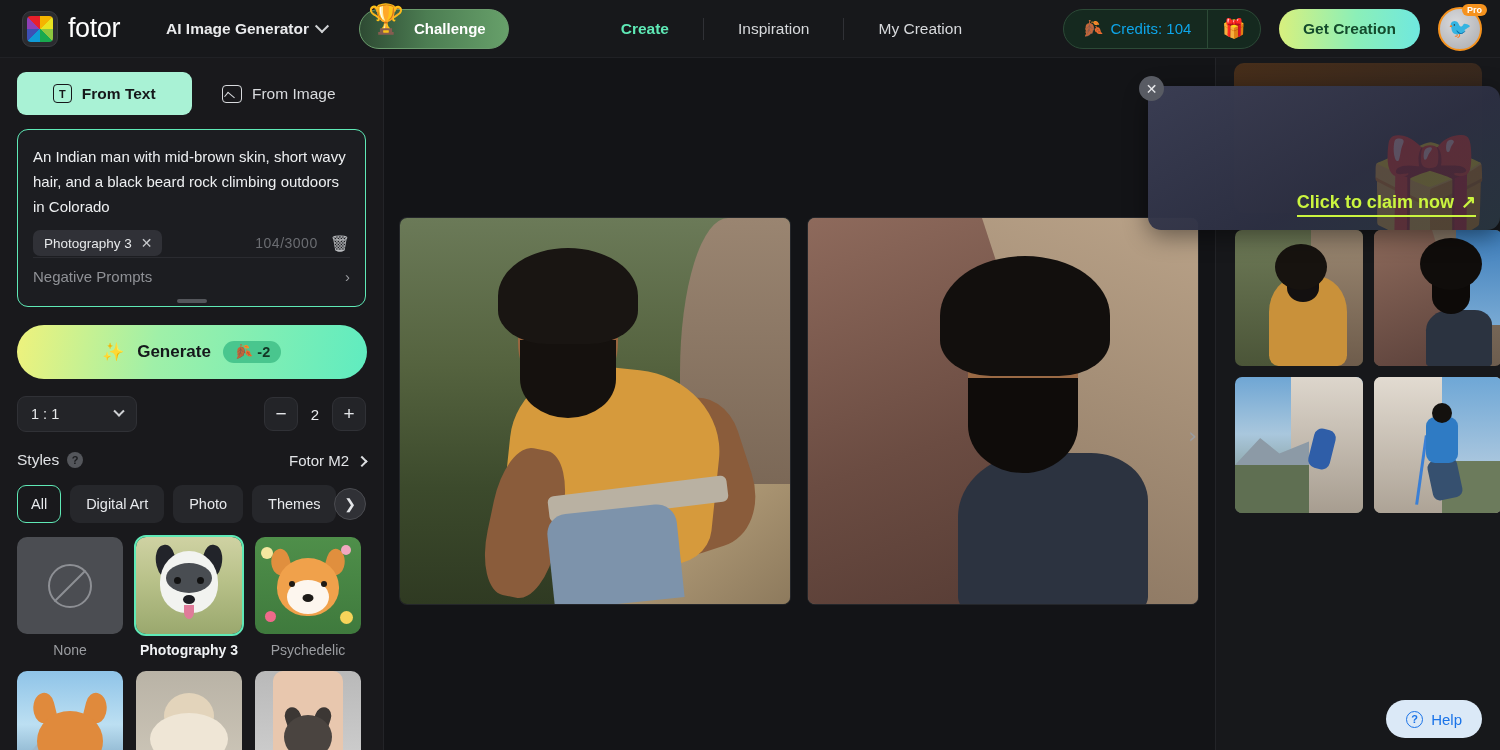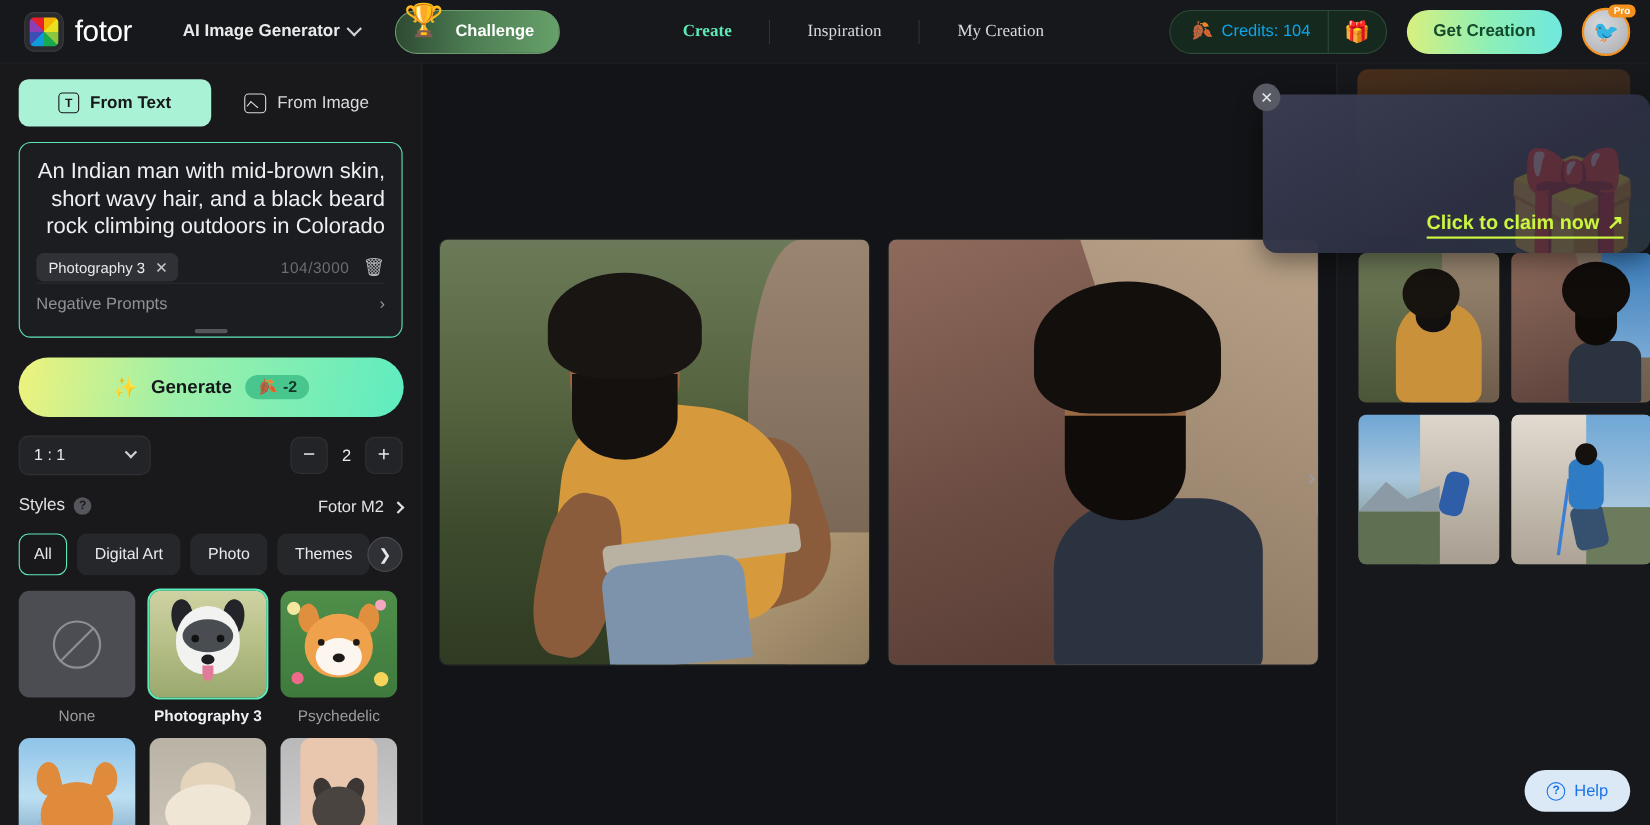--- a/index.html
+++ b/index.html
@@ -53,21 +53,21 @@
     border-radius: 20px;
     background: linear-gradient(90deg, #2e4a33 0%, #4c7d52 45%, #67a06a 100%);
     border: 1px solid #6b9c6d;
     color: #fff; font-size: 15px; font-weight: 600; cursor: pointer;
   }
   .trophy { position: absolute; left: 8px; top: -5px; font-size: 29px; line-height: 1; }
 
   .nav-links { display: flex; align-items: center; margin-left: 78px; }
   .nav-link {
     font-size: 15.5px; color: #d7d9dc; padding: 0 34px; cursor: pointer;
-    border-right: 1px solid #303136; line-height: 22px; font-weight: 400; font-family: Liberation Serif, serif;
+    border-right: 1px solid #303136; line-height: 22px; font-weight: 400;
   }
   .nav-link:last-child { border-right: none; }
   .nav-link.active { color: #5FE9B6; font-weight: 600; }
 
   .hdr-right { margin-left: auto; display: flex; align-items: center; gap: 18px; margin-right: 18px; }
   .credits-pill {
     height: 40px; display: flex; align-items: center; border-radius: 20px;
     background: #15291f; border: 1px solid #2c4a37; overflow: hidden;
   }
   .credits-inner { display: flex; align-items: center; gap: 9px; padding: 0 16px 0 18px; }
@@ -115,21 +115,21 @@
   .ic-img-box {
     width: 20px; height: 18px; border: 1.8px solid currentColor; border-radius: 4px; position: relative;
   }
   .ic-img-box::after{ content:""; position:absolute; left:2px; bottom:1.5px; width:8px;height:5px;
     border-left:1.8px solid currentColor; border-top:1.8px solid currentColor; transform: rotate(40deg);}
 
   .prompt-card {
     margin-top: 14px; border: 1px solid #5FE9B6; border-radius: 11px;
     background: #1C1D21; padding: 14px 15px 0 15px; height: 178px; position: relative;
   }
-  .prompt-text { color:#EDEFF1; font-size: 20px; line-height: 25px; text-align: right; }
+  .prompt-text { color:#EDEFF1; font-size: 15px; line-height: 25px; }
   .prompt-row { position:absolute; left: 15px; right: 15px; bottom: 50px; display:flex; align-items:center; }
   .style-chip {
     background:#303137; border-radius: 7px; padding: 5px 9px 5px 11px; color:#e6e8ea;
     font-size: 13.5px; display:flex; align-items:center; gap:9px; cursor:pointer;
   }
   .chip-x { font-size: 14px; color:#c6c8cb; }
   .char-count { margin-left:auto; color:#6b6d72; font-size: 14px; letter-spacing:0.5px; }
   .trash { margin-left: 12px; color:#b9bbbe; font-size:16px; cursor:pointer; }
   .neg-row {
     position:absolute; left:15px; right:15px; bottom: 11px; height: 38px;

